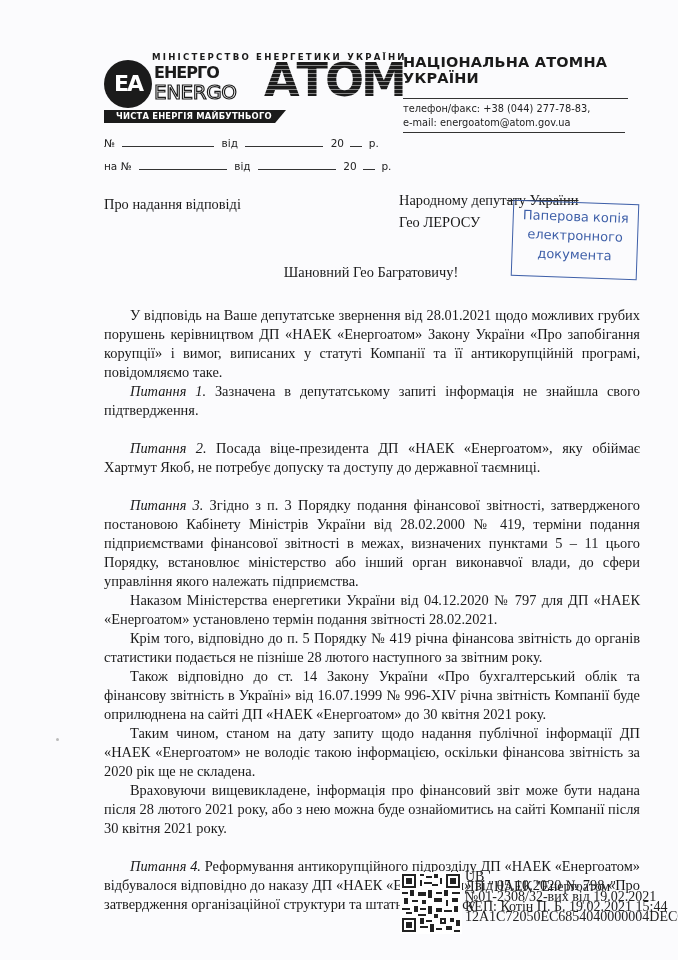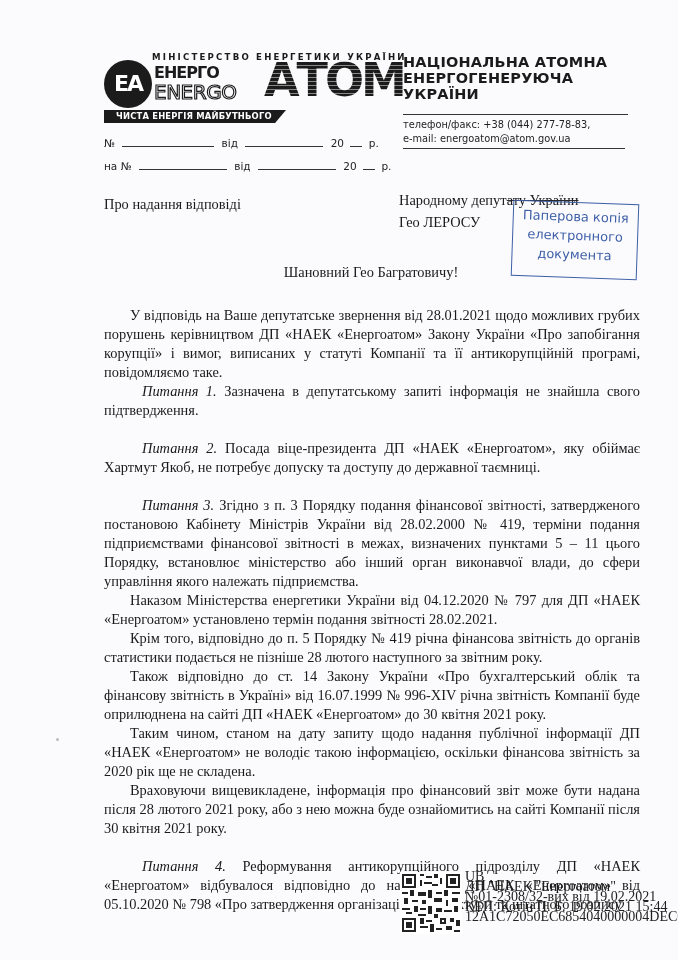--- a/index.html
+++ b/index.html
@@ -38,21 +38,21 @@
 
     .stamp { left: 512px; top: 202px; width: 126px; height: 76px; border: 1.4px solid #3e5fa8; color: #3e5fa8; transform: rotate(2deg);
       font-family: "DejaVu Sans", sans-serif; font-size: 13px; line-height: 19px; text-align: center; padding-top: 4px; }
     .stamp div { white-space: nowrap; }
 
     .salutation { left: 16px; width: 678px; top: 264px; text-align: center; font-size: 14.4px; padding-left: 32px; }
 
     .body { left: 104px; width: 536px; top: 306px; font-size: 14.4px; line-height: 19px; text-align: justify; }
     .body p { text-indent: 26px; margin: 0; }
     .body p.gap-lg { margin-top: 19px; }
-    .body em { font-style: italic; margin-left: 12px; }
+    .body em { font-style: italic; }
 
     
     .qr { left: 400px; top: 872px; width: 62px; height: 62px; }
     .sig { left: 465px; top: 872px; font-size: 14px; line-height: 10px; color: #222; white-space: nowrap; font-family: "Liberation Serif", serif; }
 
     .dot { left: 56px; top: 738px; width: 3px; height: 3px; background: #bbb; border-radius: 50%; }
   </style>
 </head>
 <body>
 
@@ -63,21 +63,20 @@
   </div>
   <div class="abs energo-uk">ЕНЕРГО</div>
   <div class="abs energo-en">ENERGO</div>
   <div class="abs atom">АТОМ</div>
   <div class="abs tagline-bar"></div>
   <div class="abs tagline">ЧИСТА ЕНЕРГІЯ МАЙБУТНЬОГО</div>
 </div>
 
 <div class="abs company">
   <div class="name">НАЦІОНАЛЬНА АТОМНА</div>
-  <div class="name">ЕНЕРГОГЕНЕРУЮЧА</div>
   <div class="name">УКРАЇНИ</div>
   <div class="rule"></div>
   <div class="contacts">
     <div>телефон/факс: +38 (044) 277-78-83,</div>
     <div>e-mail: energoatom@atom.gov.ua</div>
   </div>
   <div class="rule2"></div>
 </div>
 
 <div class="abs regline" style="left:104px; top:137px;">

